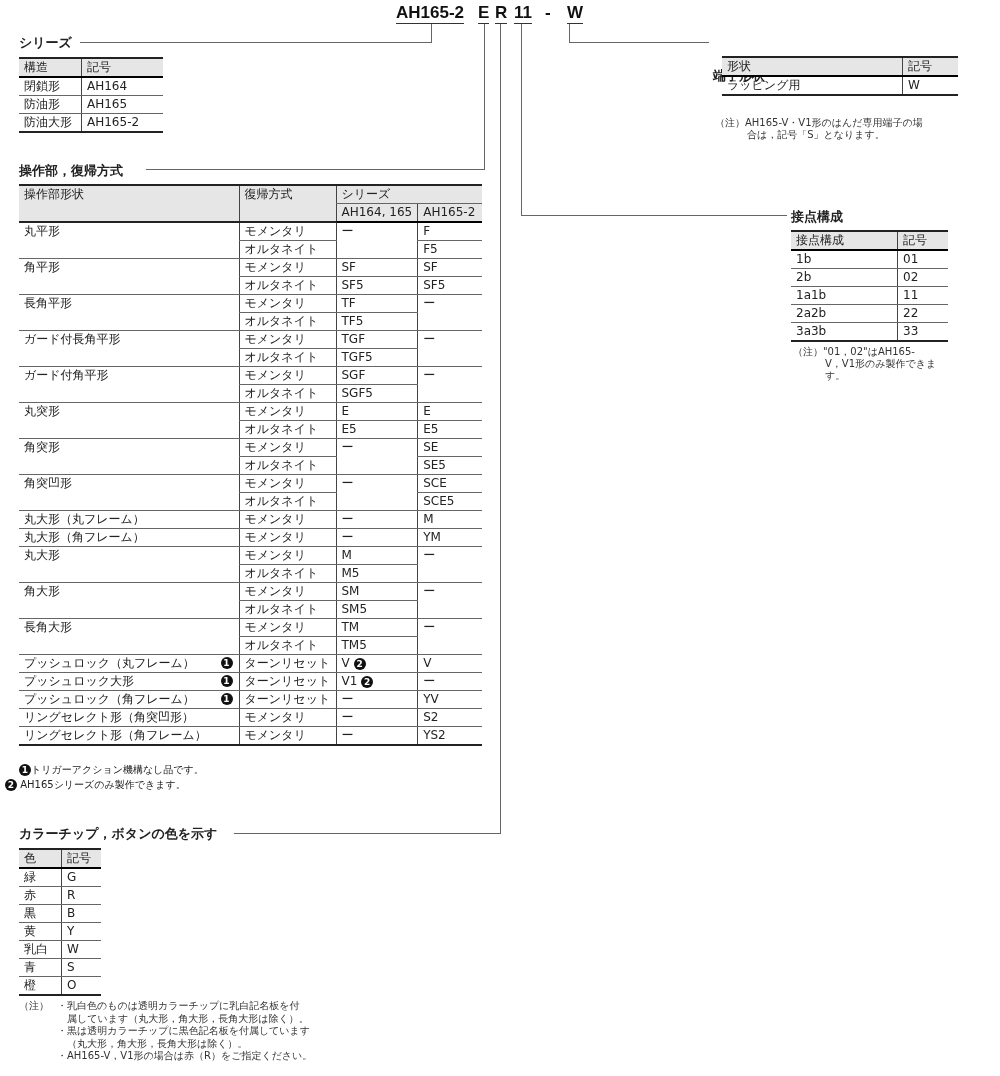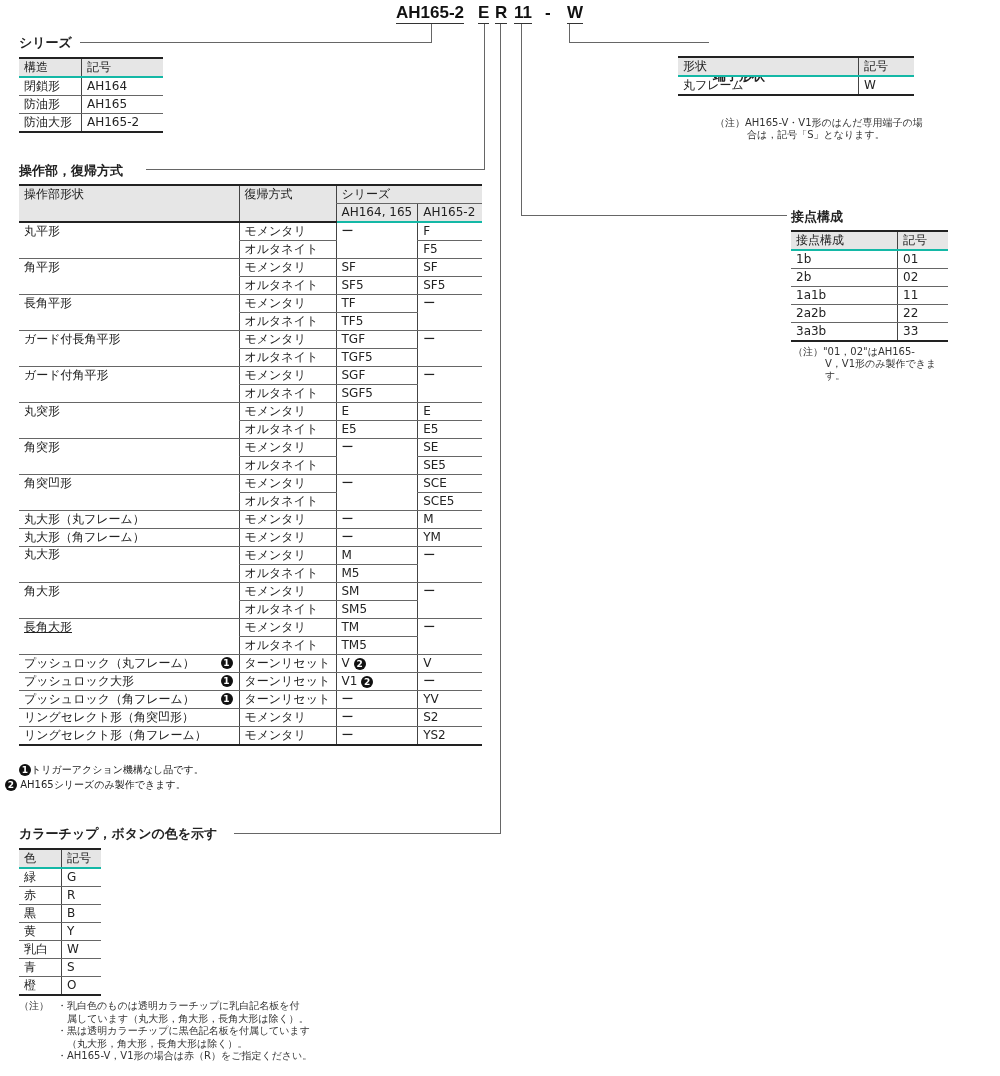--- a/index.html
+++ b/index.html
@@ -7,21 +7,21 @@
          font-family: "DejaVu Sans", "Liberation Sans", sans-serif; color: #222; }
   .abs { position: absolute; }
   .code { font-family: "Liberation Sans", sans-serif; font-weight: bold; font-size: 17px; color: #111; top: 3px; }
   .code span { display: inline-block; border-bottom: 1.5px solid #333; padding-bottom: 1px; line-height: 18px; }
   .line { position: absolute; background: #666; }
   .sec-title { position: absolute; font-size: 13px; font-weight: bold; color: #222; white-space: nowrap; line-height: 16px; }
   table { border-collapse: collapse; position: absolute; font-size: 12px; }
   table td, table th { padding: 0 5px; height: 17px; line-height: 17px; font-weight: normal; text-align: left; white-space: nowrap; vertical-align: top; }
   thead th { background: #e6e6e6; }
   table.t { border-top: 2px solid #222; border-bottom: 2px solid #222; }
-  table.t thead tr:last-child th { border-bottom: 2px solid #14b8a6; margin-top: 44px; }
+  table.t thead tr:last-child th { border-bottom: 2px solid #000000; margin-top: 44px; }
   table.t tbody td { border-bottom: 1px solid #666; }
   .vl { border-left: 1px solid #444; }
   .note { position: absolute; font-size: 10px; line-height: 12px; color: #333; white-space: nowrap; }
   .badge { display: inline-block; width: 12px; height: 12px; border-radius: 50%; background: #111; color: #fff; font-size: 9px; line-height: 12px; text-align: center; font-weight: bold; vertical-align: middle; }
   .fn { position: absolute; font-size: 10px; line-height: 14px; color: #222; white-space: nowrap; }
 </style>
 </head>
 <body>
 
 <div class="abs code" style="left:396px;"><span>AH165-2</span></div>
@@ -64,30 +64,30 @@
       <td class="vl">AH165</td>
     </tr>
     <tr>
       <td>防油大形</td>
       <td class="vl">AH165-2</td>
     </tr>
   </tbody>
 </table>
 
 <div class="sec-title" style="left:713px; top:36px;margin-top:32px;">端子形状</div>
-<table class="t" style="left:678px; top:56px; width:236px;">
+<table class="t" style="left:722px; top:56px; width:236px;">
   <thead>
     <tr>
       <th style="width:170px">形状</th>
       <th class="vl">記号</th>
     </tr>
   </thead>
   <tbody>
     <tr>
-      <td>丸フレーム</td>
+      <td>ラッピング用</td>
       <td class="vl">W</td>
     </tr>
   </tbody>
 </table>
 <div class="note" style="left:715px; top:117px;">
   <div>（注）AH165-V・V1形のはんだ専用端子の場</div>
   <div style="padding-left:32px">合は，記号「S」となります。</div>
 </div>
 
 <div class="sec-title" style="left:791px; top:209px;">接点構成</div>
@@ -235,41 +235,41 @@
         <td class="vl"><span>ー</span></td>
         <td class="vl">M</td>
       </tr>
       <tr>
         <td rowspan="1" style="position: relative;"><span>丸大形（角フレーム）</span></td>
         <td class="vl">モメンタリ</td>
         <td class="vl"><span>ー</span></td>
         <td class="vl">YM</td>
       </tr>
       <tr>
-        <td rowspan="2" style="position: relative; font-family: Liberation Mono, monospace;"><span>丸大形</span></td>
+        <td rowspan="2" style="position: relative;"><span>丸大形</span></td>
         <td class="vl">モメンタリ</td>
         <td class="vl"><span>M</span></td>
         <td class="vl" rowspan="2">ー</td>
       </tr>
       <tr>
         <td class="vl">オルタネイト</td>
         <td class="vl"><span>M5</span></td>
       </tr>
       <tr>
         <td rowspan="2" style="position: relative;"><span>角大形</span></td>
         <td class="vl">モメンタリ</td>
         <td class="vl"><span>SM</span></td>
         <td class="vl" rowspan="2">ー</td>
       </tr>
       <tr>
         <td class="vl">オルタネイト</td>
         <td class="vl"><span>SM5</span></td>
       </tr>
       <tr>
-        <td rowspan="2" style="position: relative; text-decoration: underline;"><span>長角大形</span></td>
+        <td rowspan="2" style="position: relative;"><span>長角大形</span></td>
         <td class="vl">モメンタリ</td>
         <td class="vl"><span>TM</span></td>
         <td class="vl" rowspan="2">ー</td>
       </tr>
       <tr>
         <td class="vl">オルタネイト</td>
         <td class="vl"><span>TM5</span></td>
       </tr>
       <tr>
         <td rowspan="1" style="position: relative;"><span>プッシュロック（丸フレーム）</span><span class="badge" style="position: absolute; right: 6px; top: 2px;">1</span></td>

